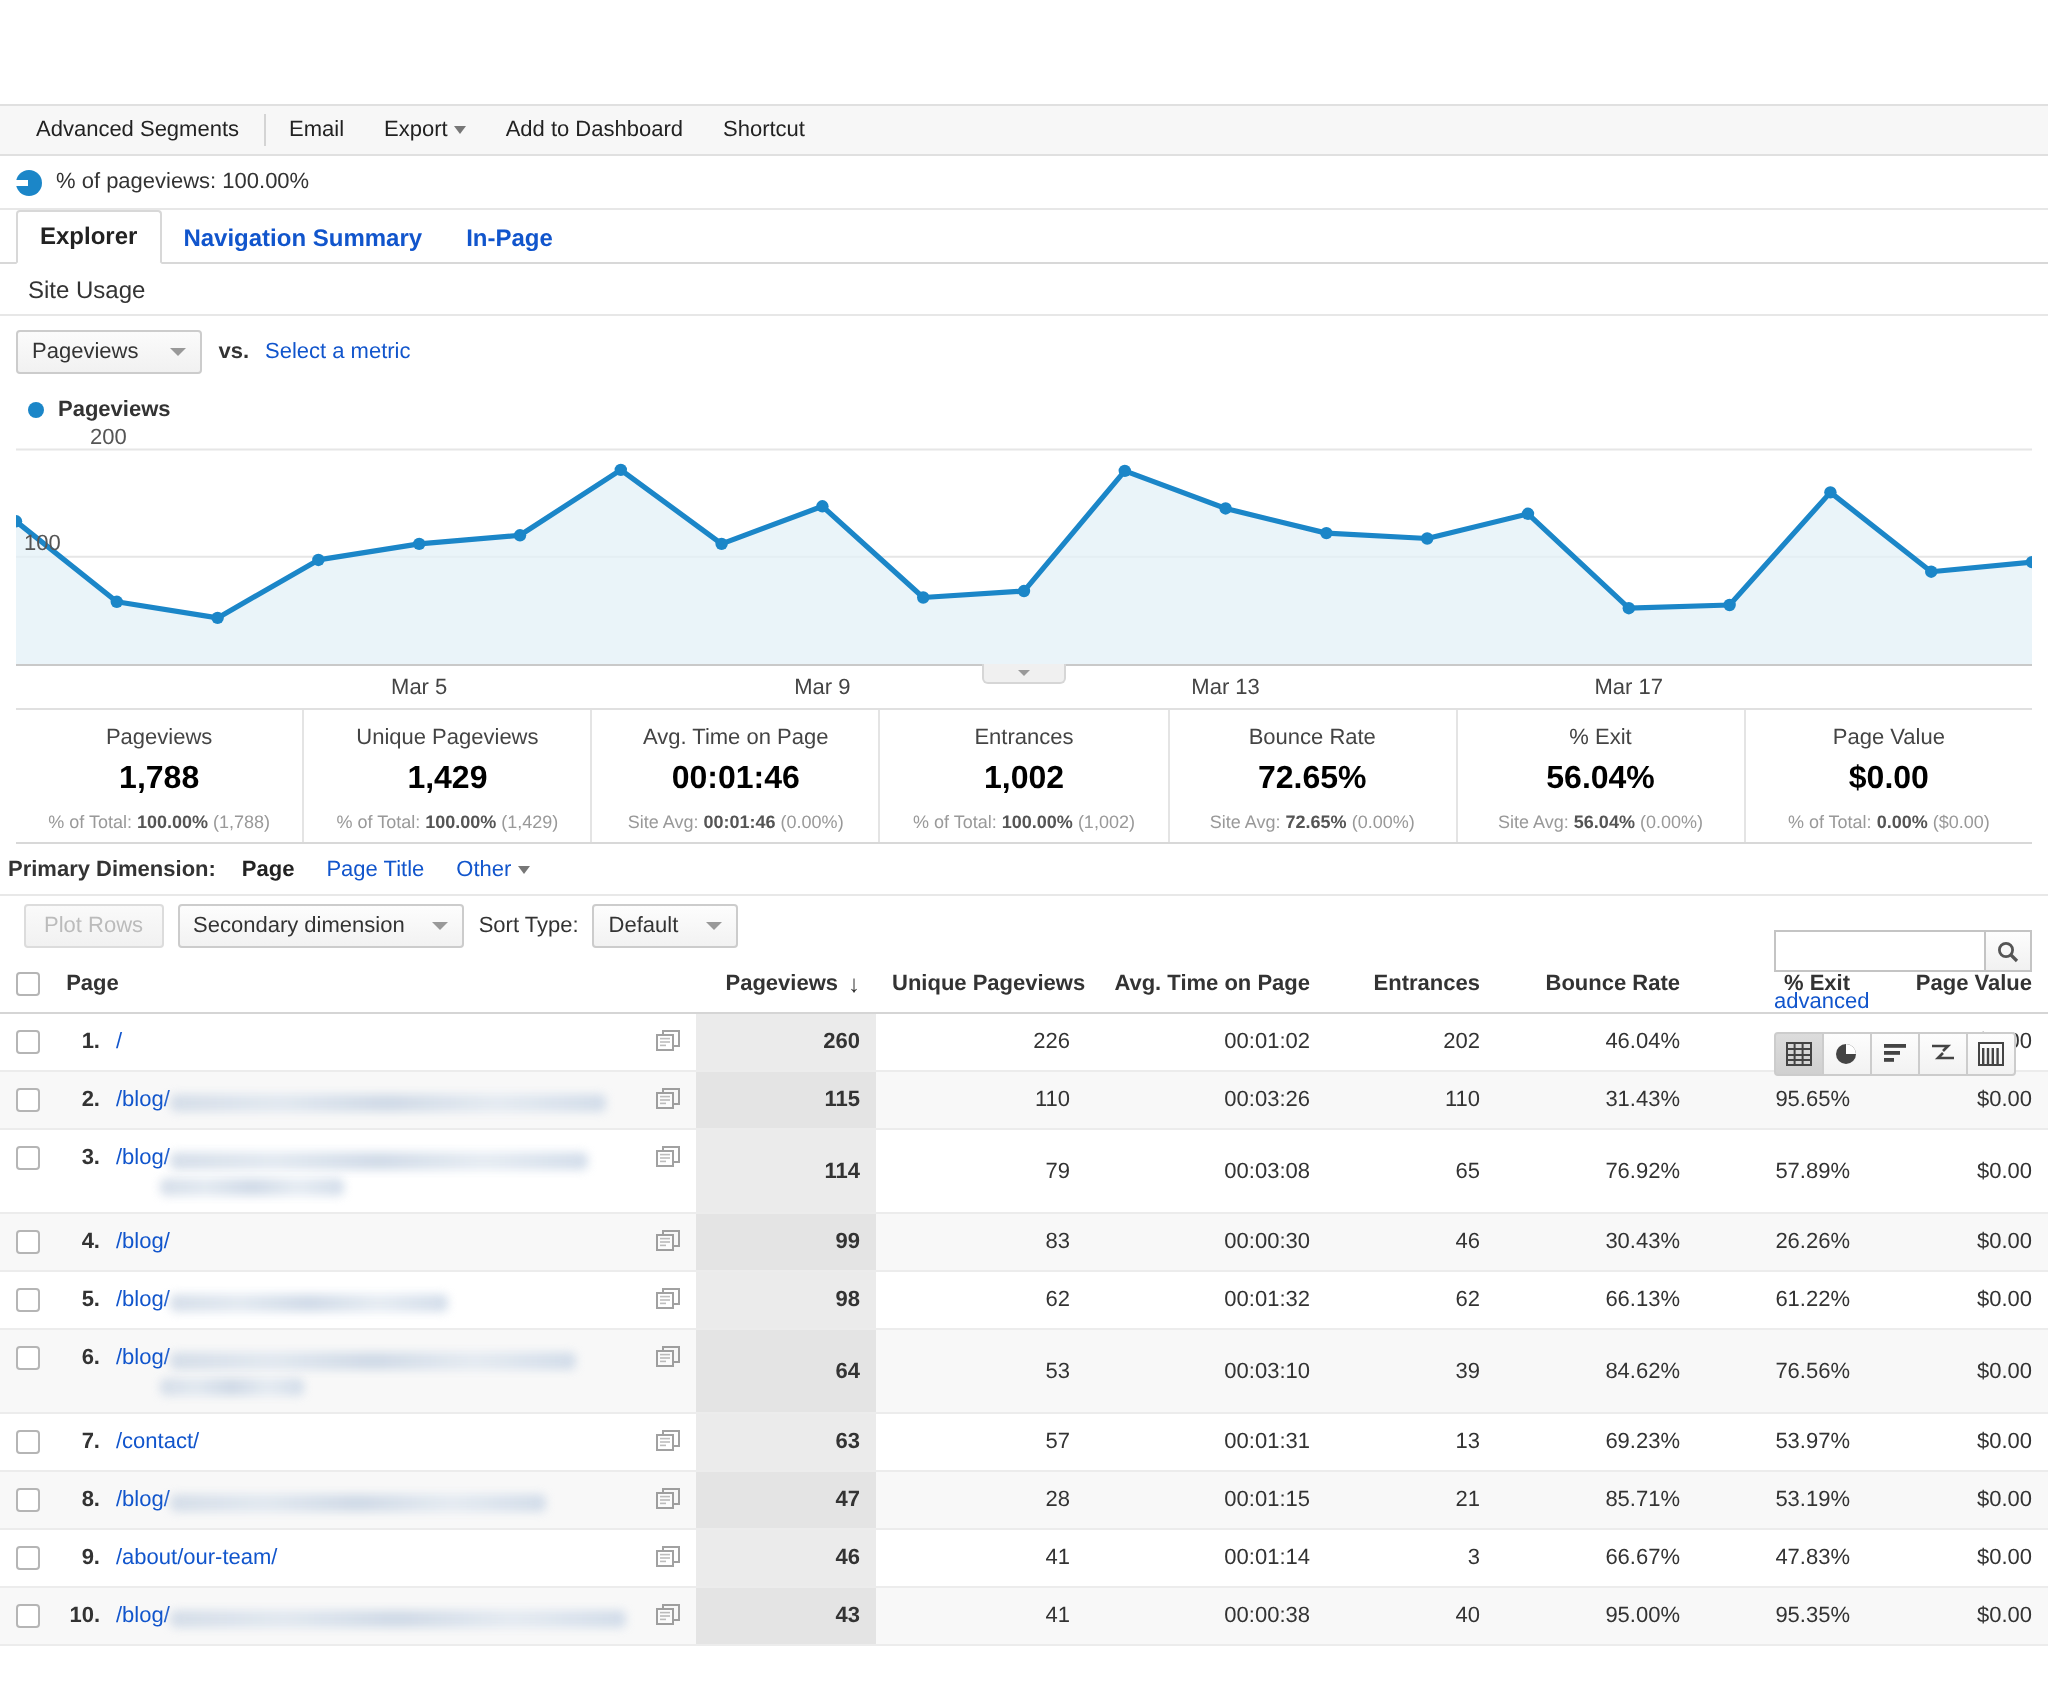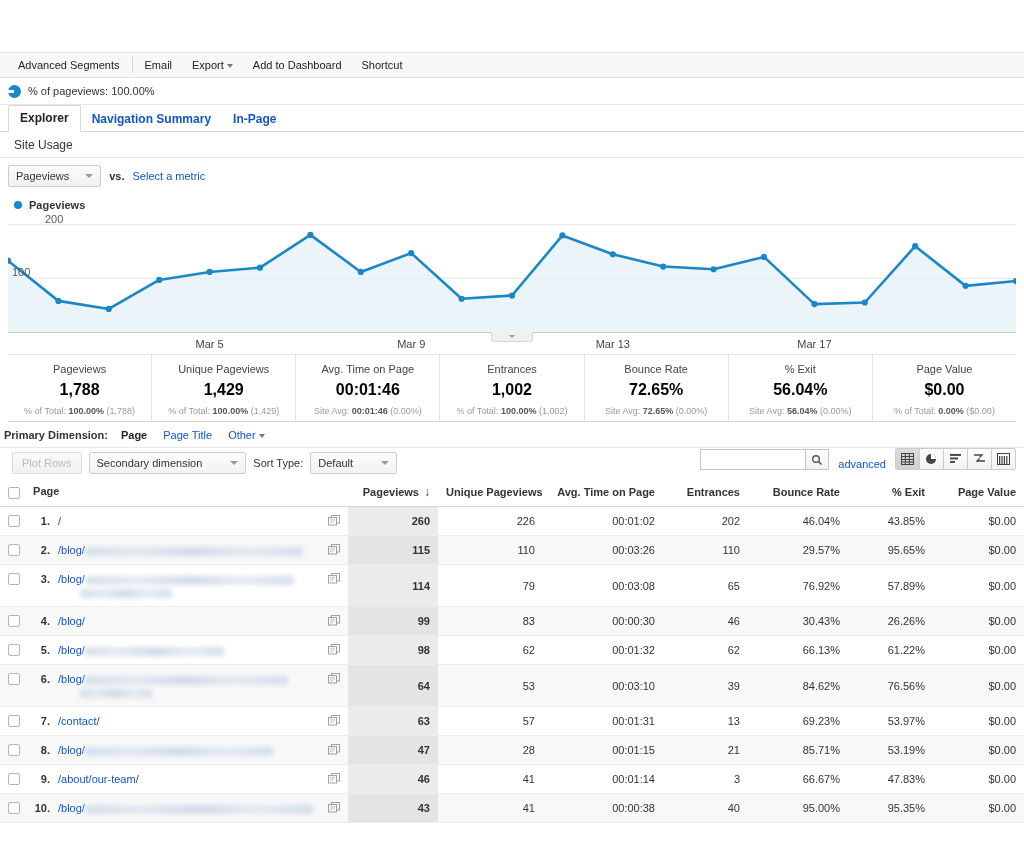--- a/index.html
+++ b/index.html
@@ -311,27 +311,27 @@
     padding: 4px 9px;
     cursor: default;
   }
   .dd {
     background: linear-gradient(#fdfdfd,#f2f2f2);
     border: 1px solid #ccc;
     border-radius: 2px;
     font-size: 11px;
     color: #333;
     padding: 4px 7px;
-    display: flex; align-items: center; gap: 28px;
+    display: flex; align-items: center; gap: 14px;
     cursor: pointer;
   }
   .sorttype-lbl { font-size: 11px; color: #333; }
   .toolbar-right {
-    position: absolute; right: 8px; top: 0;
-    display: flex; align-items: flex-end; gap: 9px;
+    position: absolute; right: 8px; top: 17px;
+    display: flex; align-items: flex-start; gap: 9px; flex-direction: column;
   }
   .searchbox { display: flex; }
   .searchbox input {
     width: 105px;
     border: 1px solid #c4c4c4;
     border-right: none;
     height: 21px;
     font-size: 11px;
     padding: 0 5px;
     outline: none;
@@ -673,21 +673,21 @@
               <line x1="2" y1="4.3" x2="7" y2="4.3" stroke="#888" stroke-width="0.8"></line>
               <line x1="2" y1="6" x2="7" y2="6" stroke="#888" stroke-width="0.8"></line>
               <line x1="2" y1="7.7" x2="5" y2="7.7" stroke="#888" stroke-width="0.8"></line>
             </svg>
           </div>
         </td>
         <td class="pv">115</td>
         <td>110</td>
         <td>00:03:26</td>
         <td>110</td>
-        <td>29.57%</td>
+        <td>31.43%</td>
         <td>95.65%</td>
         <td>$0.00</td>
       </tr>
       <tr>
         <td class="left">
           <div style="display:flex;align-items:flex-start;justify-content:space-between;">
             <div style="display:flex;align-items:flex-start;gap:8px;">
               <span class="cb"></span>
               <span class="rownum">3.</span>
               <span><a class="pagelink">/blog/</a><span class="blurred " style="width:209px;"></span><span class="blurred blurred2" style="width:92px;display:block;margin-left:22px;"></span></span>

